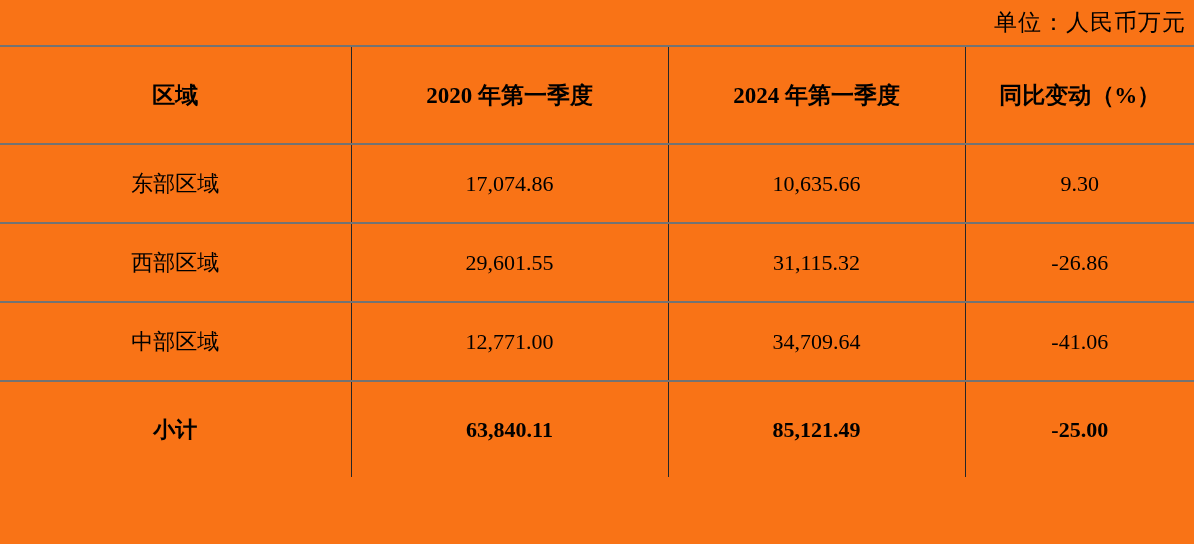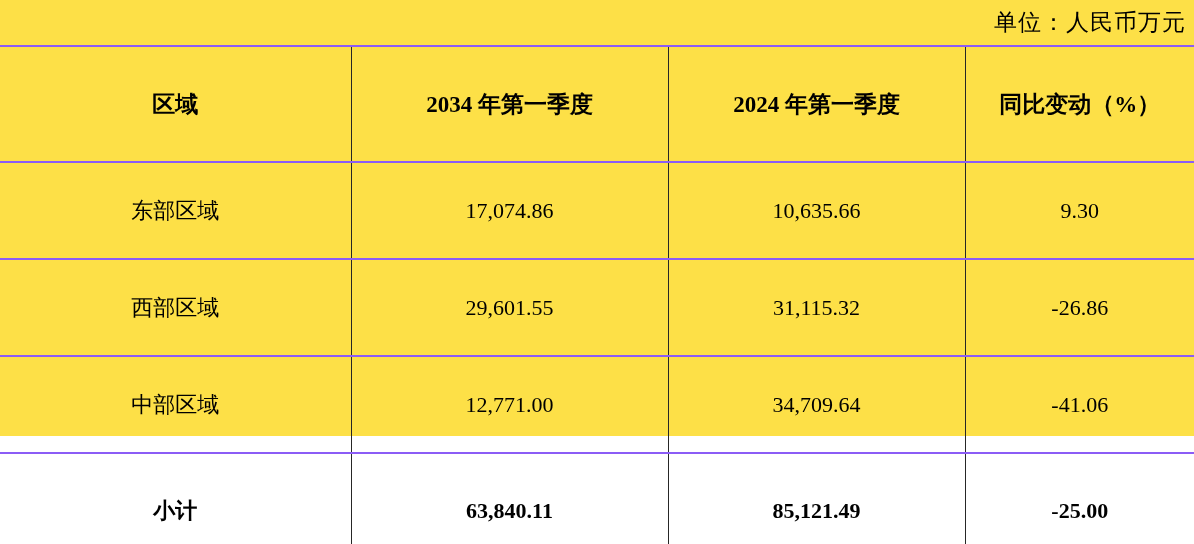--- a/index.html
+++ b/index.html
@@ -7,23 +7,23 @@
     padding: 0;
     background: #ffffff;
     width: 1194px;
     height: 544px;
     overflow: hidden;
     font-family: "Liberation Serif", serif;
     color: #000000;
   }
   .page {
     width: 1194px;
-    height: 436px;
+    height: 544px;
     position: relative;
-    background: #fde047;
+    background: #f97316;
     font-family: Liberation Serif, serif;
   }
   .unit-label {
     height: 45px;
     box-sizing: border-box;
     display: flex;
     align-items: center;
     justify-content: flex-end;
     padding-right: 8px;
     font-size: 23px;
@@ -31,22 +31,22 @@
   }
   table.report-table {
     width: 1194px;
     border-collapse: collapse;
     table-layout: fixed;
   }
   .report-table th,
   .report-table td {
     text-align: center;
     vertical-align: middle;
-    border-top: 2px solid #8b5cf6;
-    padding: 15px;
+    border-top: 2px solid #737373;
+    padding: 6px;
     overflow: hidden;
     white-space: nowrap;
   }
   
   .report-table th:not(:last-child),
   .report-table td:not(:last-child) {
     border-right: 1.5px solid #262626;
   }
   .header-row th {
     height: 84px;
@@ -75,21 +75,21 @@
   <table class="report-table">
     <colgroup>
       <col style="width:351px">
       <col style="width:317px">
       <col style="width:297px">
       <col style="width:229px">
     </colgroup>
     <thead>
       <tr class="header-row">
         <th>区域</th>
-        <th>2034 年第一季度</th>
+        <th>2020 年第一季度</th>
         <th>2024 年第一季度</th>
         <th>同比变动（%）</th>
       </tr>
     </thead>
     <tbody>
       <tr class="data-row">
         <td>东部区域</td>
         <td>17,074.86</td>
         <td>10,635.66</td>
         <td>9.30</td>

